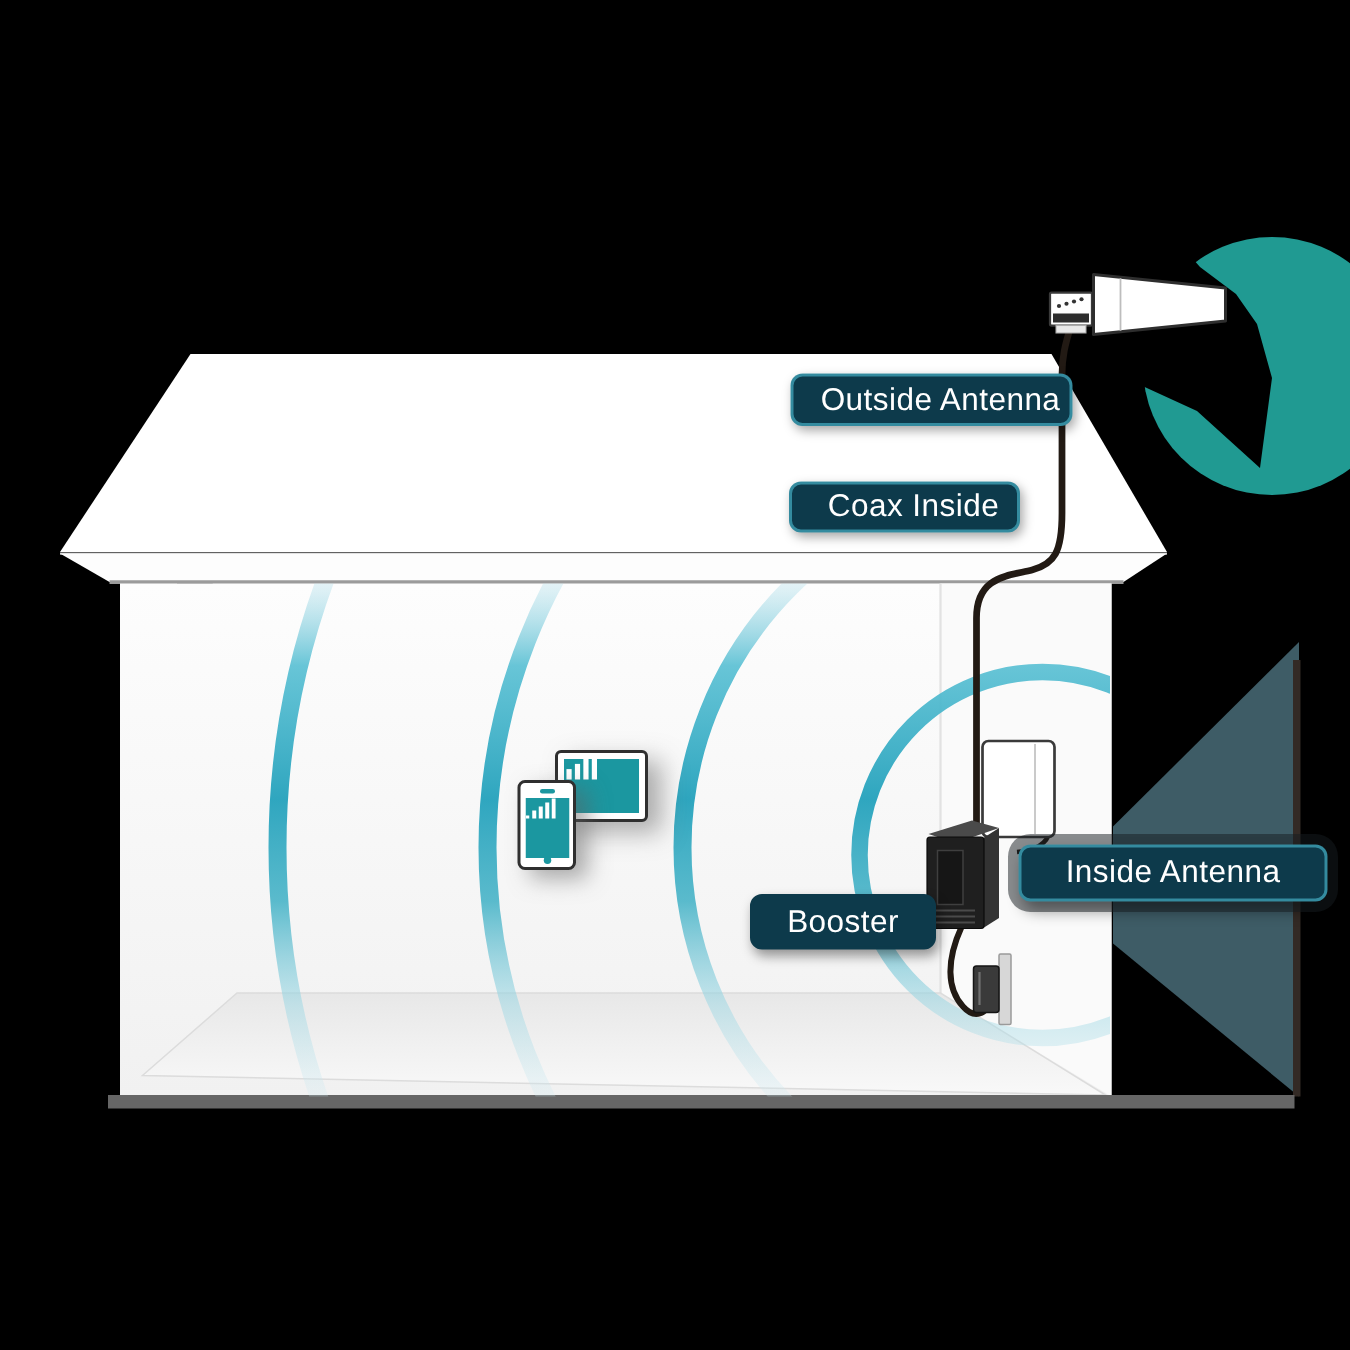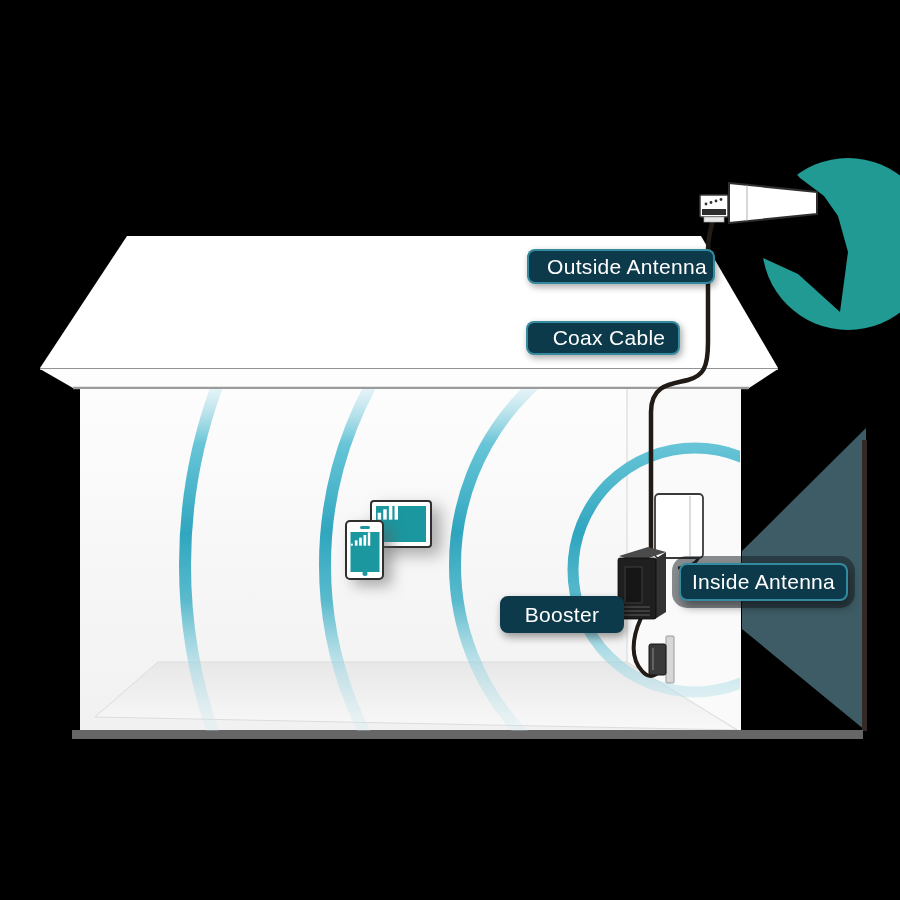--- a/index.html
+++ b/index.html
@@ -8,21 +8,21 @@
   .stage svg{position:absolute;left:0;top:0;}
   .label{position:absolute;display:flex;align-items:center;justify-content:center;
          background:#0d3a4b;color:#fff;font-size:21px;letter-spacing:.3px;
          border:2px solid rgba(62,160,180,.8);border-radius:8px;box-sizing:border-box;
          white-space:nowrap;z-index:30;}
   .label.shadow-soft{box-shadow:2px 3px 7px rgba(0,0,0,.35);padding-left:12px;}
   .label-outside{left:527px;top:249px;width:188px;height:35px;}
   .label-coax{left:526px;top:321px;width:154px;height:34px;}
   .label-booster{left:500px;top:596px;width:124px;height:37px;border-color:#0d3a4b;
                  box-shadow:2px 4px 8px rgba(0,0,0,.4);}
-  .label-inside{left:679px;top:563px;width:169px;height:38px;
+  .label-inside{left:679px;top:563px;width:206px;height:38px;
                 box-shadow:0 0 0 7px rgba(22,28,31,.5),3px 6px 10px rgba(0,0,0,.45);}
   .device{position:absolute;background:#fff;border:2px solid #2f2f2f;box-sizing:border-box;z-index:20;}
   .tablet{left:370px;top:500px;width:62px;height:48px;border-radius:4px;
           box-shadow:9px 7px 16px rgba(95,95,95,.5);display:flex;align-items:center;justify-content:center;}
   .tablet .screen{width:50px;height:36px;background:#1b97a0;display:flex;align-items:center;justify-content:center;}
   .phone{left:345px;top:520px;width:39px;height:60px;border-radius:5px;
          box-shadow:8px 6px 14px rgba(95,95,95,.5);}
   .phone .speaker{position:absolute;left:50%;transform:translateX(-50%);top:4px;width:10px;height:3px;
                   background:#1b97a0;border-radius:2px;}
   .phone .screen{position:absolute;left:50%;transform:translateX(-50%);top:10px;width:29px;height:40px;
@@ -140,17 +140,17 @@
         <rect x="6.5" y="12" width="4" height="8" fill="#fff"></rect>
         <rect x="13" y="8" width="4" height="12" fill="#fff"></rect>
         <rect x="19.5" y="4" width="4" height="16" fill="#fff"></rect>
         <rect x="26" y="0" width="4" height="20" fill="#fff"></rect>
       </svg>
     </div>
     <div class="home"></div>
   </div>
 
   <div class="label label-outside shadow-soft">Outside Antenna</div>
-  <div class="label label-coax shadow-soft">Coax Cable</div>
+  <div class="label label-coax shadow-soft">Coax Inside</div>
   <div class="label label-booster">Booster</div>
   <div class="label label-inside">Inside Antenna</div>
 
 </div>
 
 </body></html>

